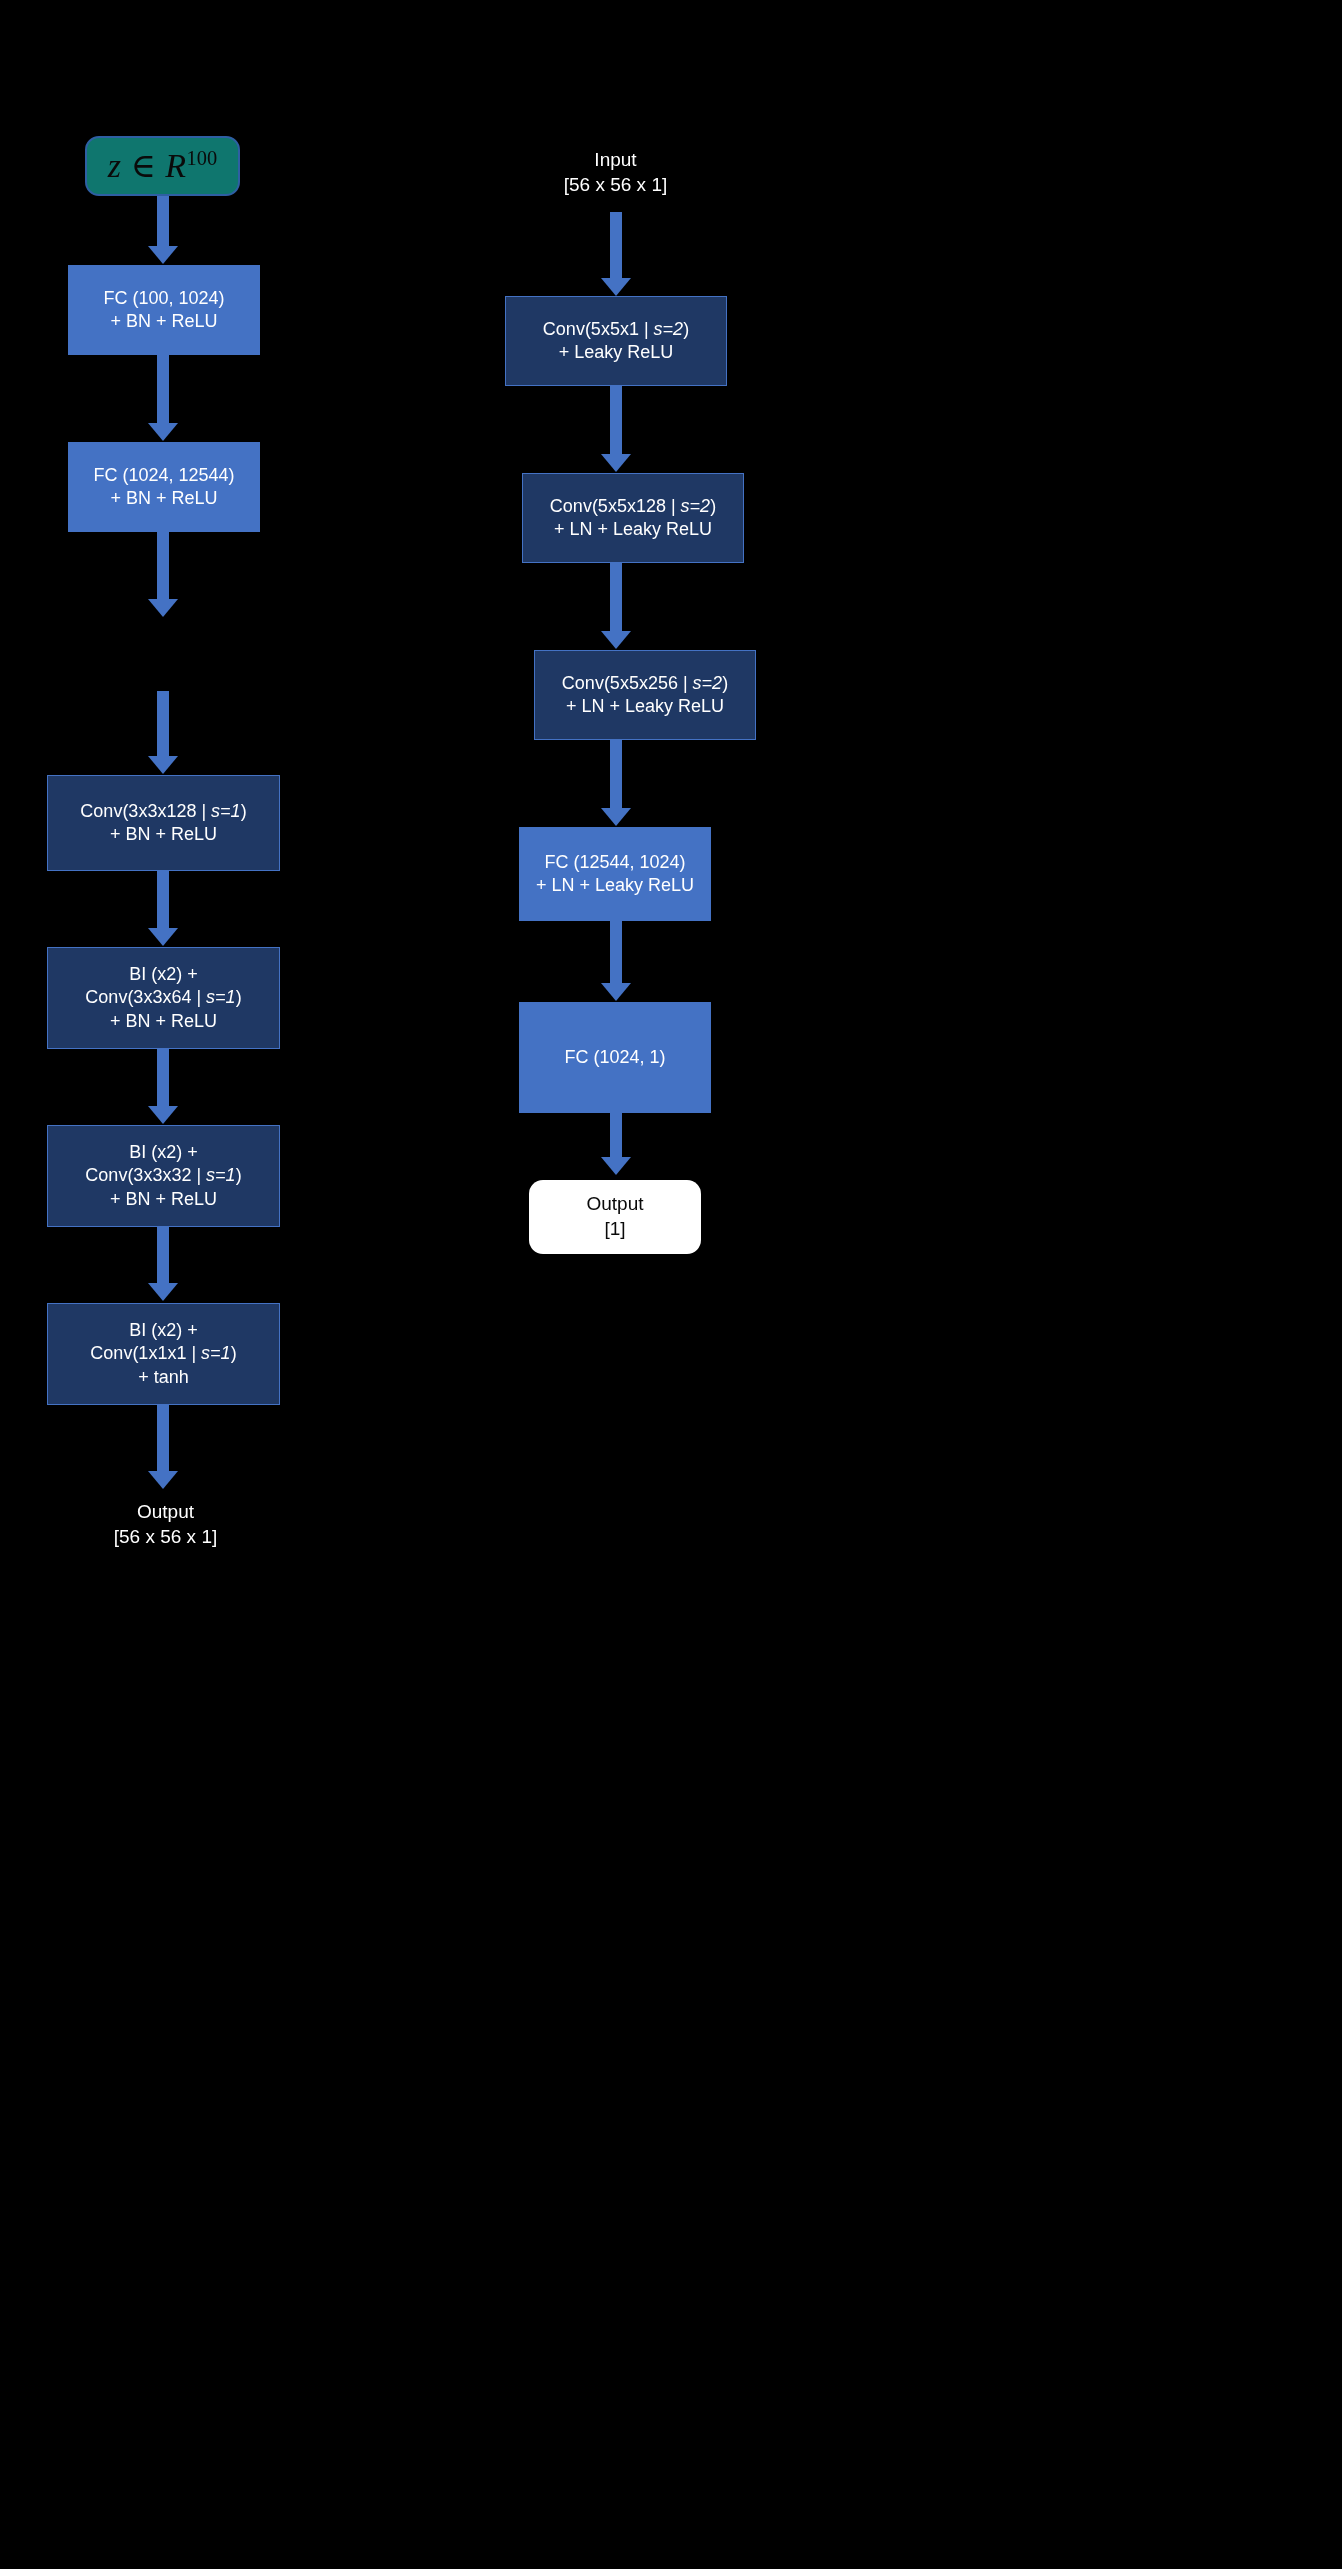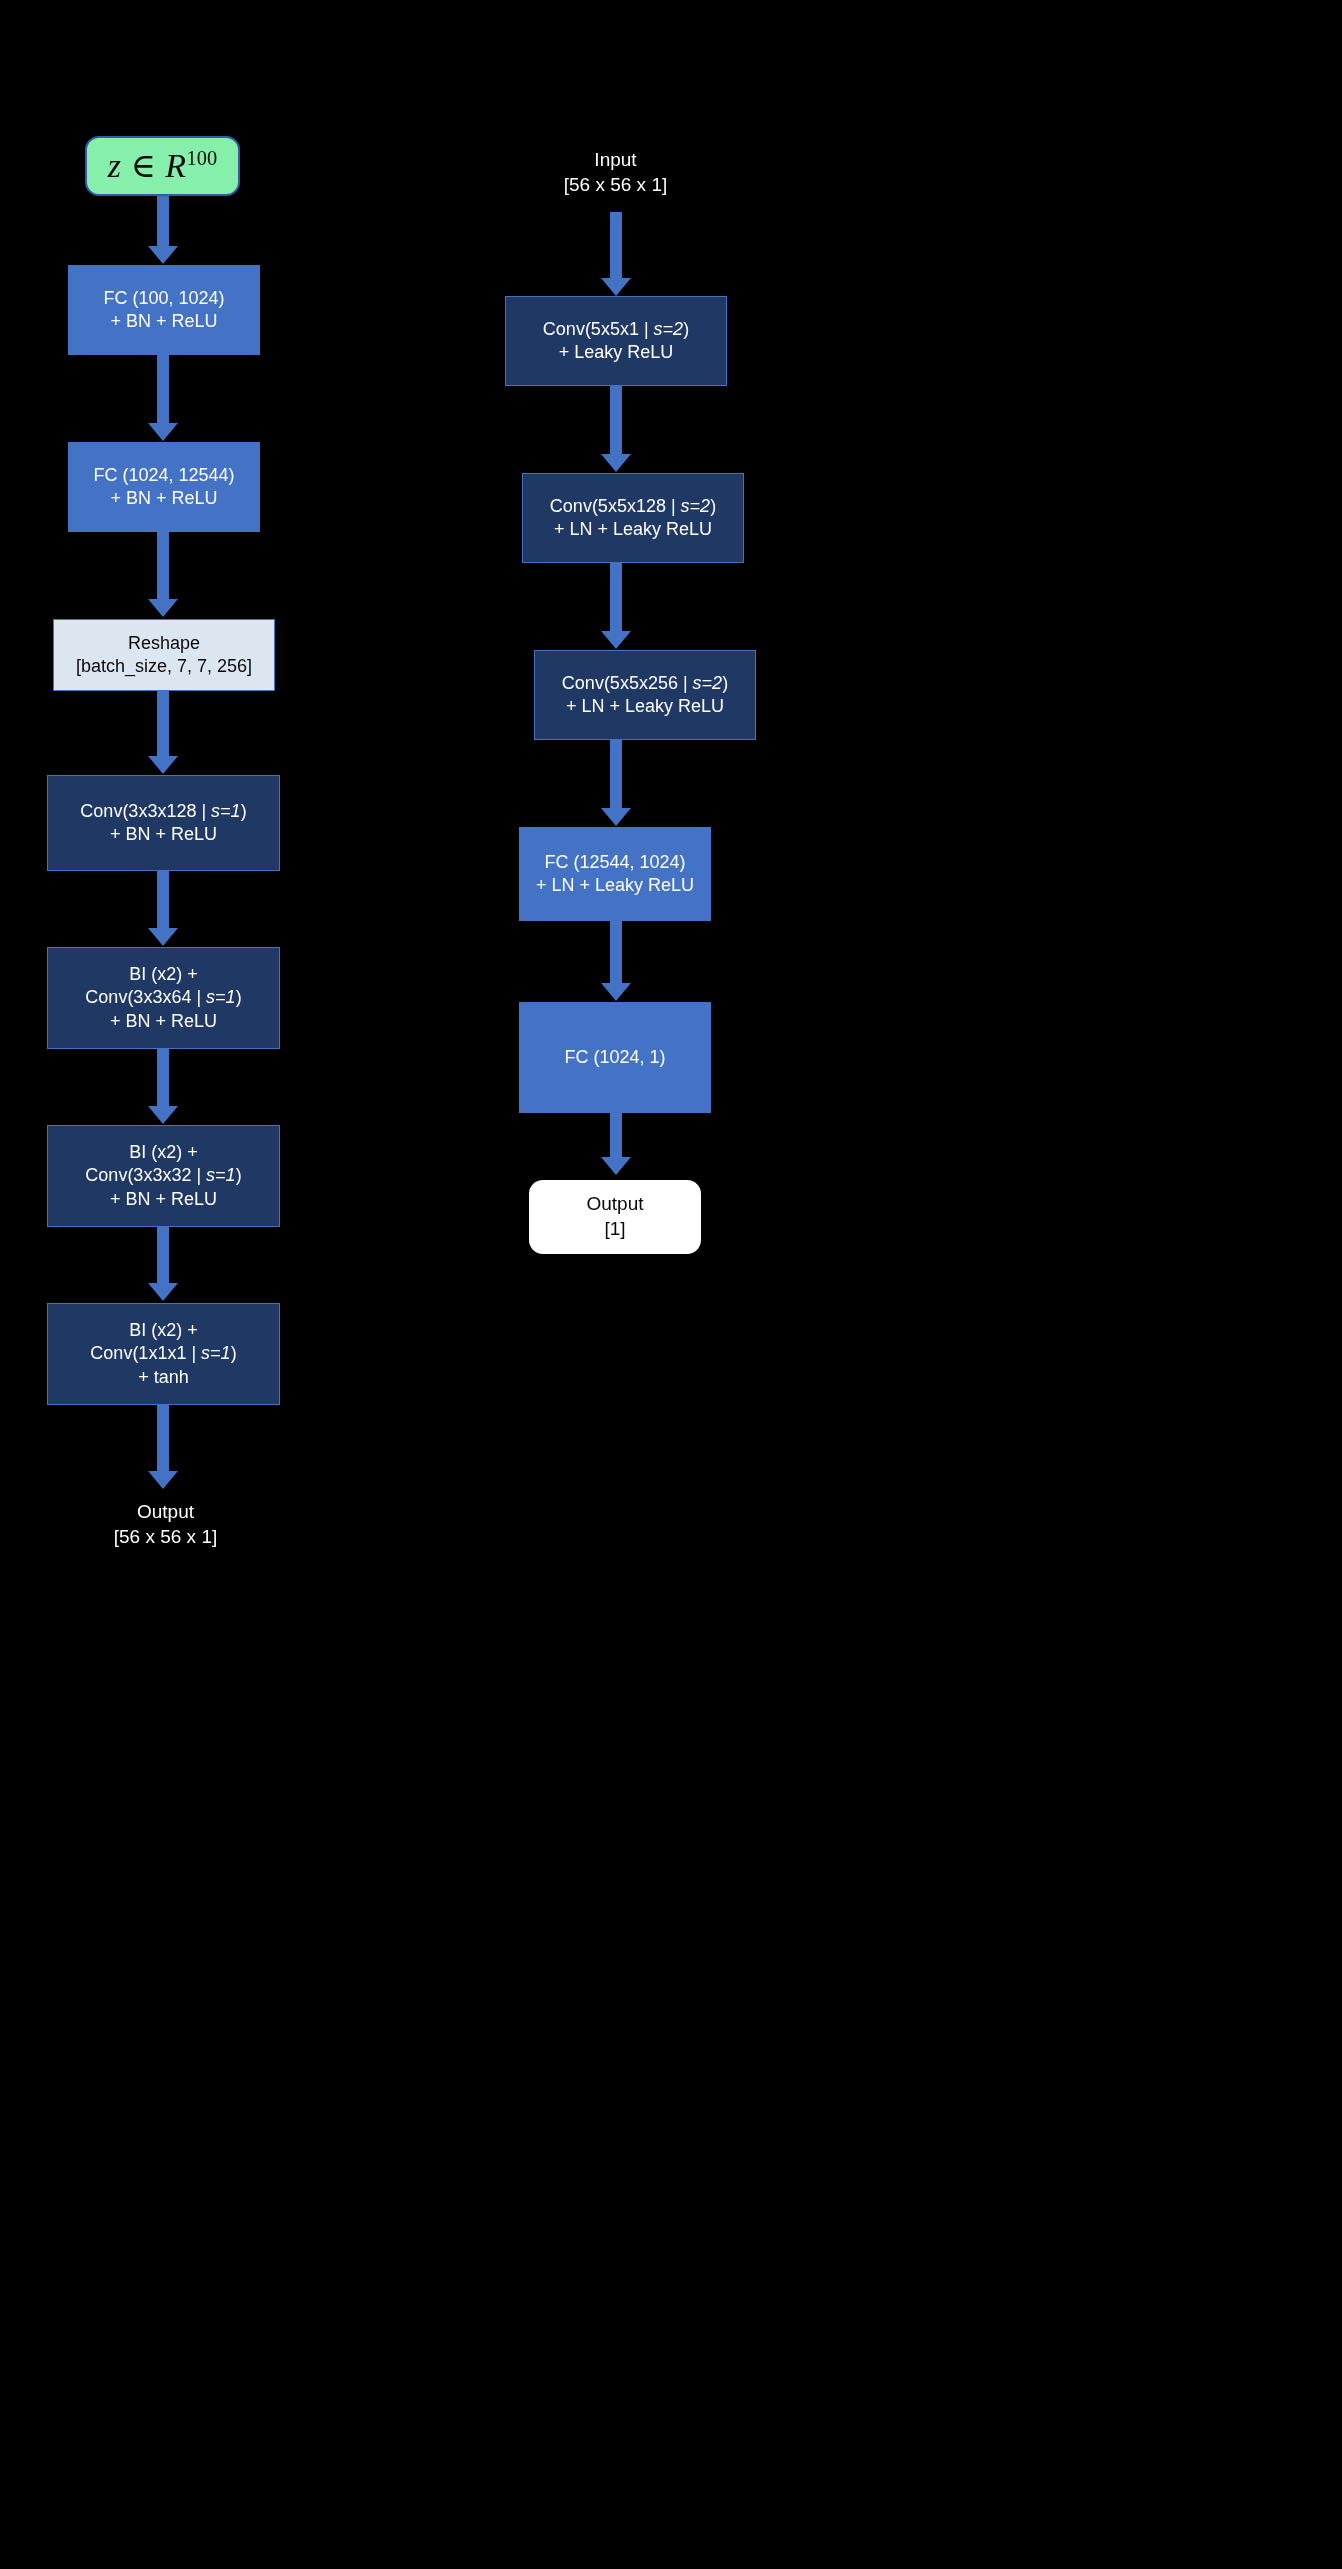--- a/index.html
+++ b/index.html
@@ -24,21 +24,21 @@
     flex-direction:column;
     align-items:center;
     justify-content:center;
     text-align:center;
     line-height:1.30;
   }
   .node .ln{display:block;white-space:nowrap;}
 
   
   .n-latent{
-    background:#86efac;
+    background:#0f766e;
     border:2px solid #2e5fa3;
     border-radius:14px;
     color:#0a0a0a;
   }
   .n-fc{
     background:#4472c4;
     border:1px solid #4472c4;
     color:#ffffff;
   }
   .n-conv{
@@ -109,24 +109,20 @@
     <span class="ln">+ BN + ReLU</span>
   </div>
   <div class="arrow" style="left:157px;top:355px;height:69px;"></div>
 
   <div class="node n-fc" style="left:68px;top:442px;width:192px;height:90px;font-size:18px;">
     <span class="ln">FC (1024, 12544)</span>
     <span class="ln">+ BN + ReLU</span>
   </div>
   <div class="arrow" style="left:157px;top:532px;height:68px;"></div>
 
-  <div class="node n-reshape" style="left:53px;top:619px;width:222px;height:72px;font-size:18px;">
-    <span class="ln">Reshape</span>
-    <span class="ln">[batch_size, 7, 7, 256]</span>
-  </div>
   <div class="arrow" style="left:157px;top:691px;height:66px;"></div>
 
   <div class="node n-conv" style="left:47px;top:775px;width:233px;height:96px;font-size:18px;">
     <span class="ln"><span>Conv(3x3x128 | </span><span class="italic-s">s=1</span><span>)</span></span>
     <span class="ln">+ BN + ReLU</span>
   </div>
   <div class="arrow" style="left:157px;top:871px;height:58px;"></div>
 
   <div class="node n-conv" style="left:47px;top:947px;width:233px;height:102px;font-size:18px;">
     <span class="ln">BI (x2) +</span>

